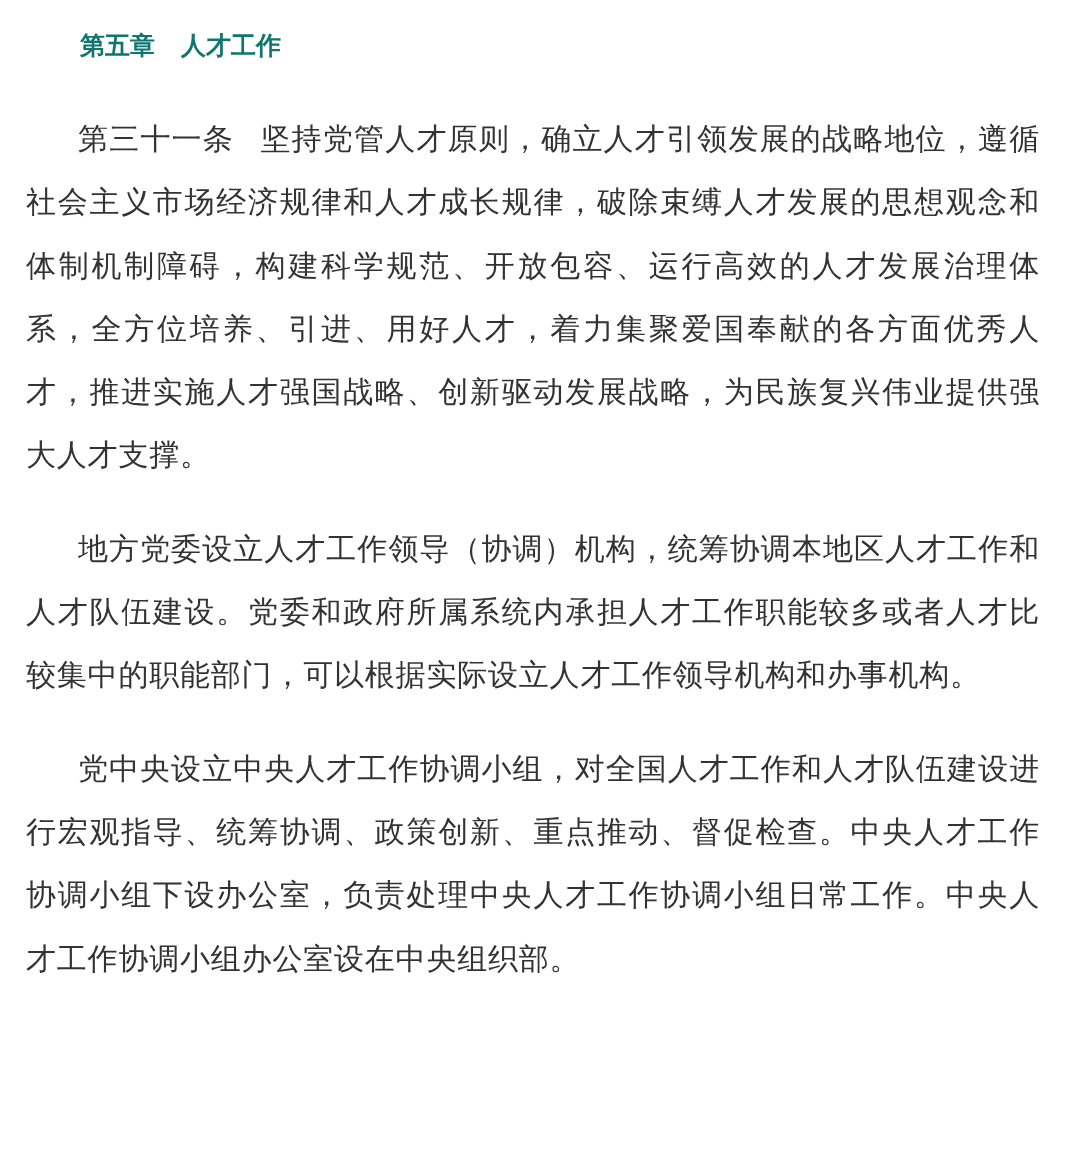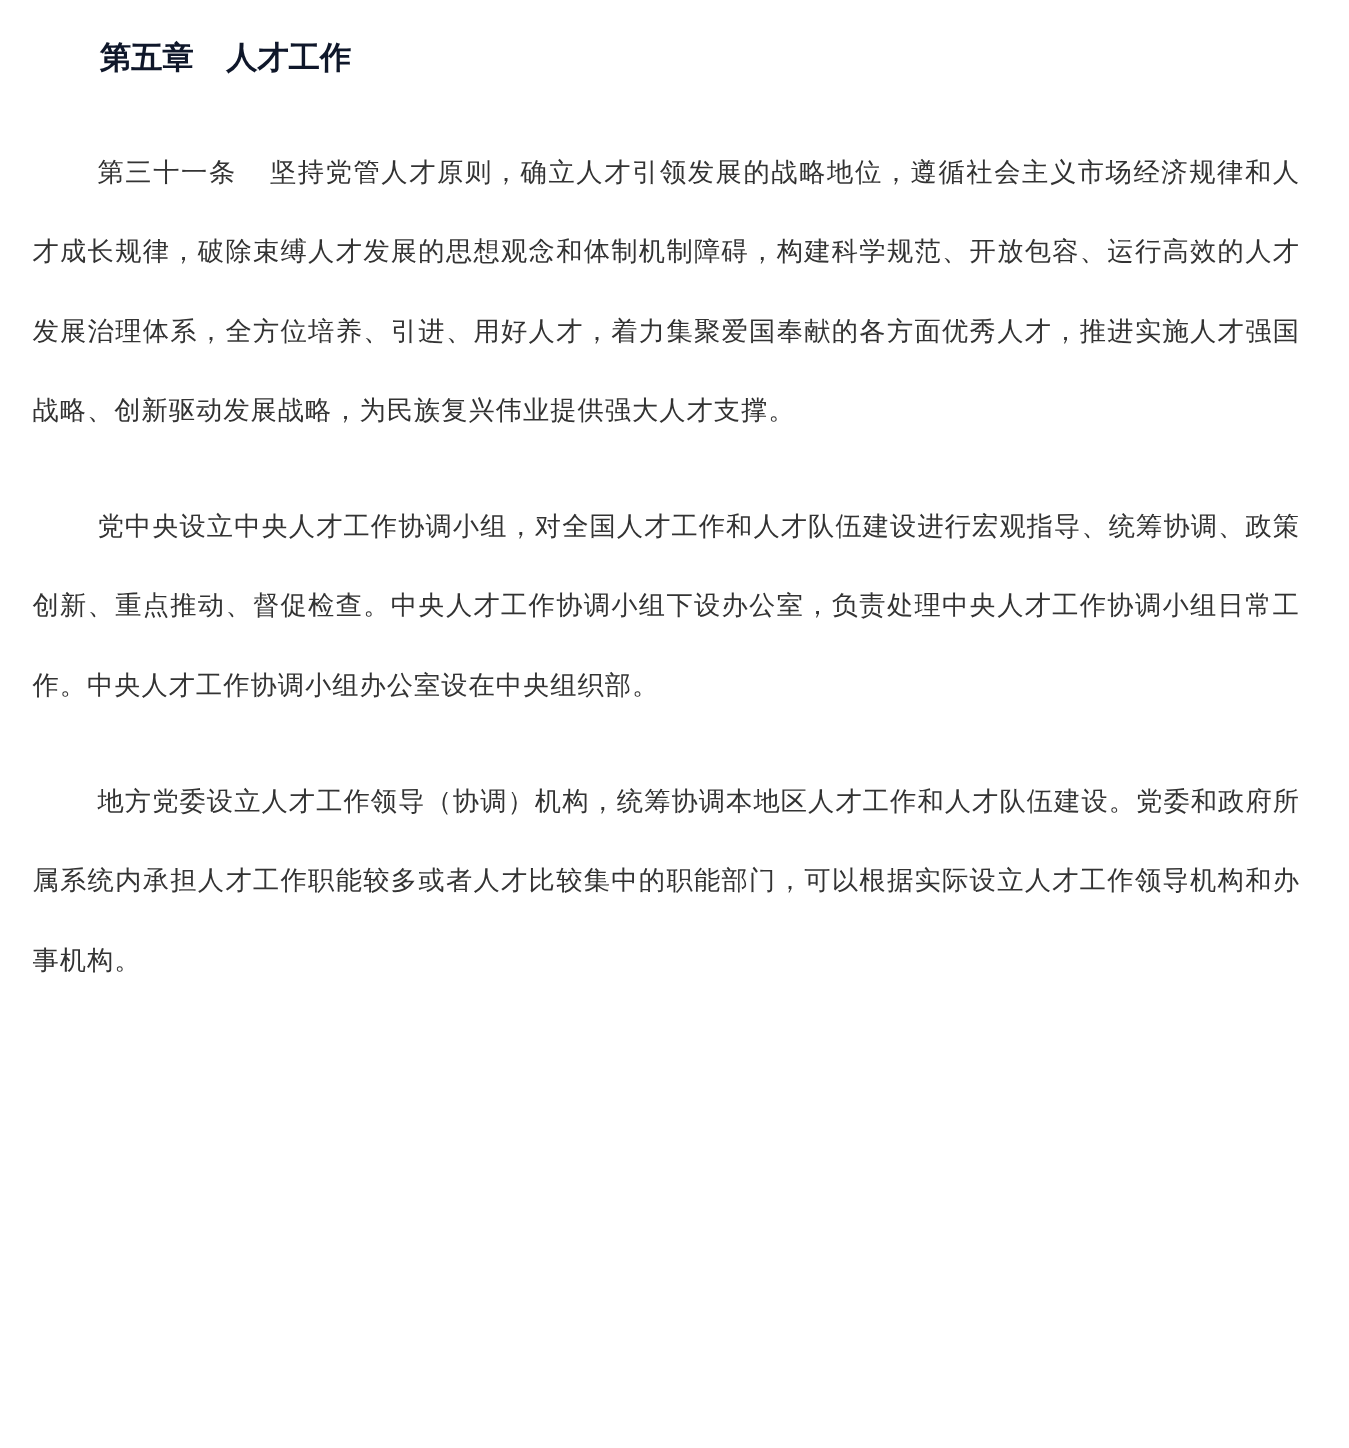--- a/index.html
+++ b/index.html
@@ -20,41 +20,41 @@
       box-sizing: border-box;
       width: 1079px;
     }
     .chapter-title {
       margin: 0;
       padding-top: 28px;
       padding-left: 54px;
       font-size: 25px;
       line-height: 36px;
       font-weight: bold;
-      color: #0f172a;
+      color: #0f766e;
       letter-spacing: 0px;
     }
     .para {
       margin: 0;
-      font-size: 21px;
+      font-size: 30px;
       line-height: 63.3px;
       text-indent: 52px;
       text-align: justify;
       letter-spacing: 0.8px;
       word-break: break-all;
     }
     .para + .para { margin-top: 30px; }
     .p-first { margin-top: 43px; }
     .gap { display: inline-block; width: 26px; }
   </style>
 </head>
 <body>
 
 <div class="article">
   <h2 class="chapter-title"><span>第五章</span><span class="gap"></span><span>人才工作</span></h2>
 
   <p class="para p-first"><span>第三十一条</span><span class="gap"></span><span>坚持党管人才原则，确立人才引领发展的战略地位，遵循社会主义市场经济规律和人才成长规律，破除束缚人才发展的思想观念和体制机制障碍，构建科学规范、开放包容、运行高效的人才发展治理体系，全方位培养、引进、用好人才，着力集聚爱国奉献的各方面优秀人才，推进实施人才强国战略、创新驱动发展战略，为民族复兴伟业提供强大人才支撑。</span></p>
 
 
+  <p class="para"><span>地方党委设立人才工作领导（协调）机构，统筹协调本地区人才工作和人才队伍建设。党委和政府所属系统内承担人才工作职能较多或者人才比较集中的职能部门，可以根据实际设立人才工作领导机构和办事机构。</span></p>
+
   <p class="para"><span>党中央设立中央人才工作协调小组，对全国人才工作和人才队伍建设进行宏观指导、统筹协调、政策创新、重点推动、督促检查。中央人才工作协调小组下设办公室，负责处理中央人才工作协调小组日常工作。中央人才工作协调小组办公室设在中央组织部。</span></p>
-
-  <p class="para"><span>地方党委设立人才工作领导（协调）机构，统筹协调本地区人才工作和人才队伍建设。党委和政府所属系统内承担人才工作职能较多或者人才比较集中的职能部门，可以根据实际设立人才工作领导机构和办事机构。</span></p>
 </div>
 
 </body></html>

